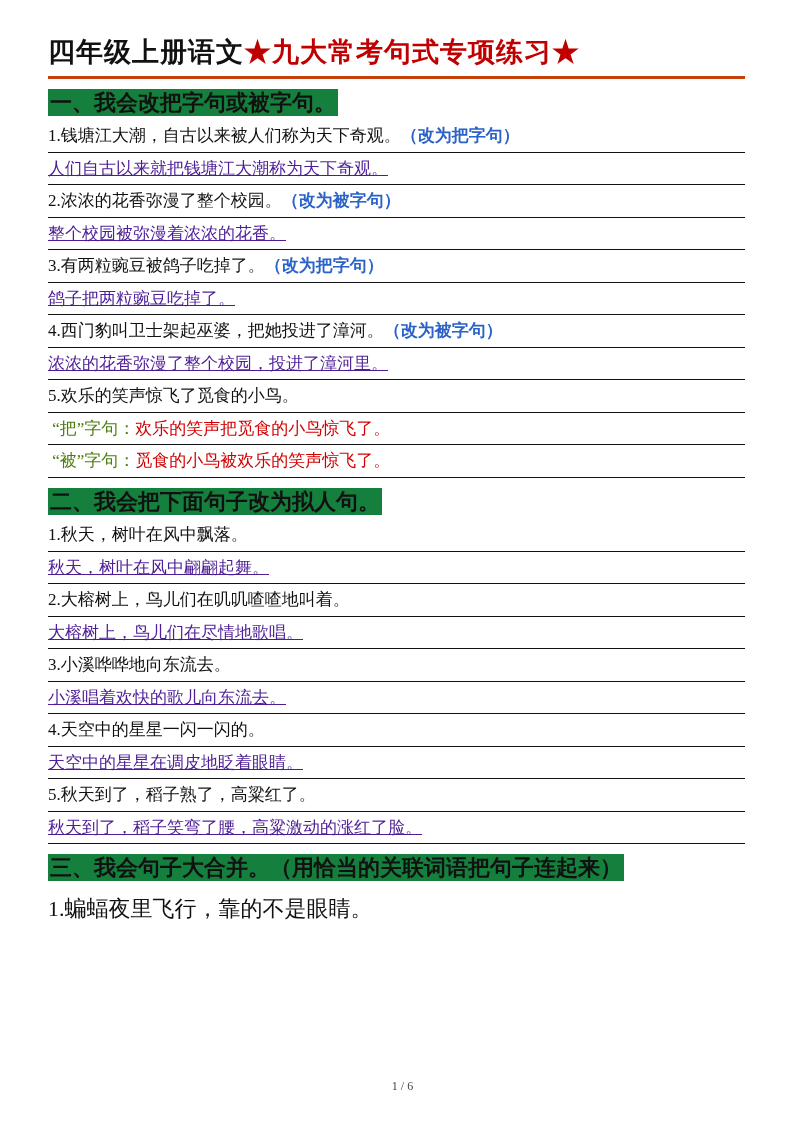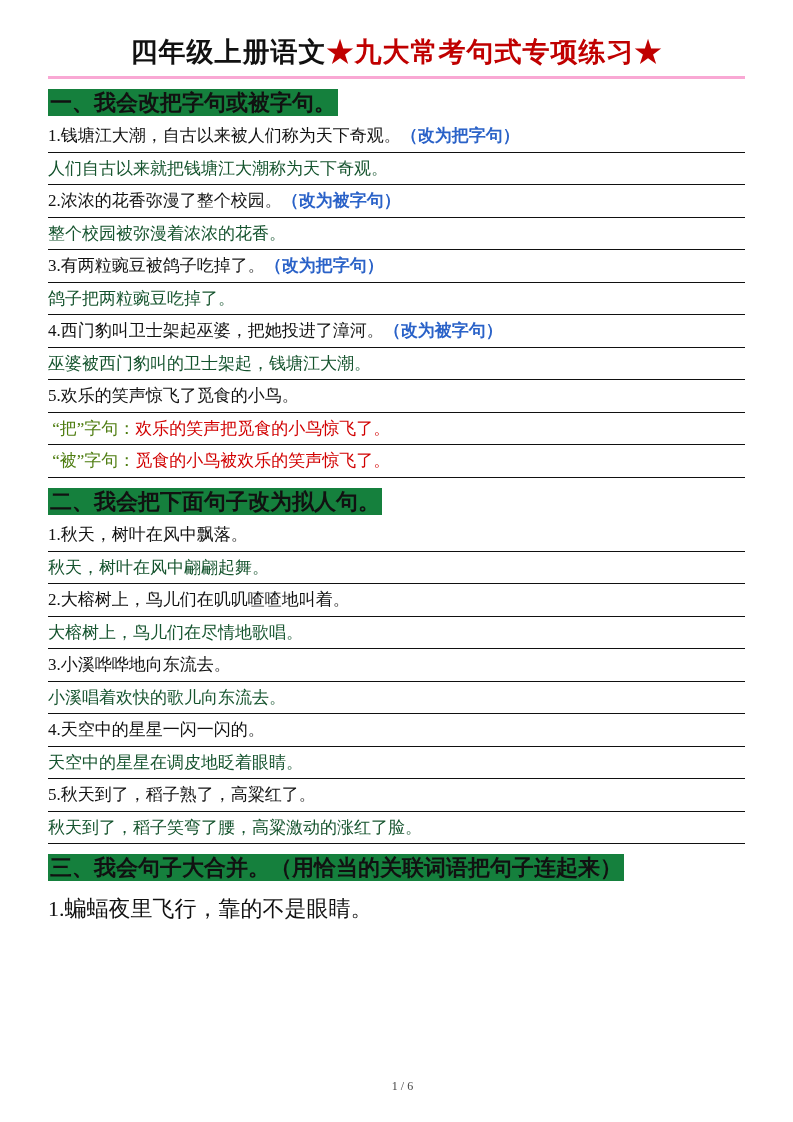--- a/index.html
+++ b/index.html
@@ -22,23 +22,23 @@
     padding: 34px 48px 0 48px;
     position: relative;
   }
 
   
   .doc-title {
     font-size: 27px;
     font-weight: bold;
     letter-spacing: 1px;
     color: #111111;
-    text-align: center;
+    text-align: left;
     padding-bottom: 6px;
-    border-bottom: 3px solid #f9a8d4;
+    border-bottom: 3px solid #c2410c;
     white-space: nowrap;
   }
   .doc-title .star {
     color: #c00000;
   }
   .doc-title .red {
     color: #c00000;
   }
 
   
@@ -67,21 +67,22 @@
     font-size: 17px;
     line-height: 1.5;
     min-height: 23px;
     white-space: nowrap;
     overflow: hidden;
   }
   .line.q {
     color: #111111;
   }
   .line.a {
-    color: #14532d;
+    color: #4c1d95;
+    text-decoration: underline;
   }
   .line .hint {
     color: #2a62c8;
     font-weight: bold;
   }
   .line .ans-underline {
     border-bottom: 1px solid #d946ef;
     padding-bottom: 11px;
   }
   .line.q .lbl-black {
@@ -144,21 +145,21 @@
       <span>3.有两粒豌豆被鸽子吃掉了。</span><span class="hint">（改为把字句）</span>
     </div>
     <div class="line a">
       <span>鸽子把两粒豌豆吃掉了。</span>
     </div>
 
     <div class="line q">
       <span>4.西门豹叫卫士架起巫婆，把她投进了漳河。</span><span class="hint">（改为被字句）</span>
     </div>
     <div class="line a">
-      <span>巫婆被西门豹叫的卫士架起，钱塘江大潮。</span>
+      <span>浓浓的花香弥漫了整个校园，投进了漳河里。</span>
     </div>
 
     <div class="line q">
       <span>5.欢乐的笑声惊飞了觅食的小鸟。</span>
     </div>
     <div class="line q">
       &nbsp;<span class="lbl-black">“把”字句：</span><span class="inline-ans ans-underline">欢乐的笑声把觅食的小鸟惊飞了。</span>
     </div>
     <div class="line q">
       &nbsp;<span class="lbl-black">“被”字句：</span><span class="inline-ans ans-underline">觅食的小鸟被欢乐的笑声惊飞了。</span>

